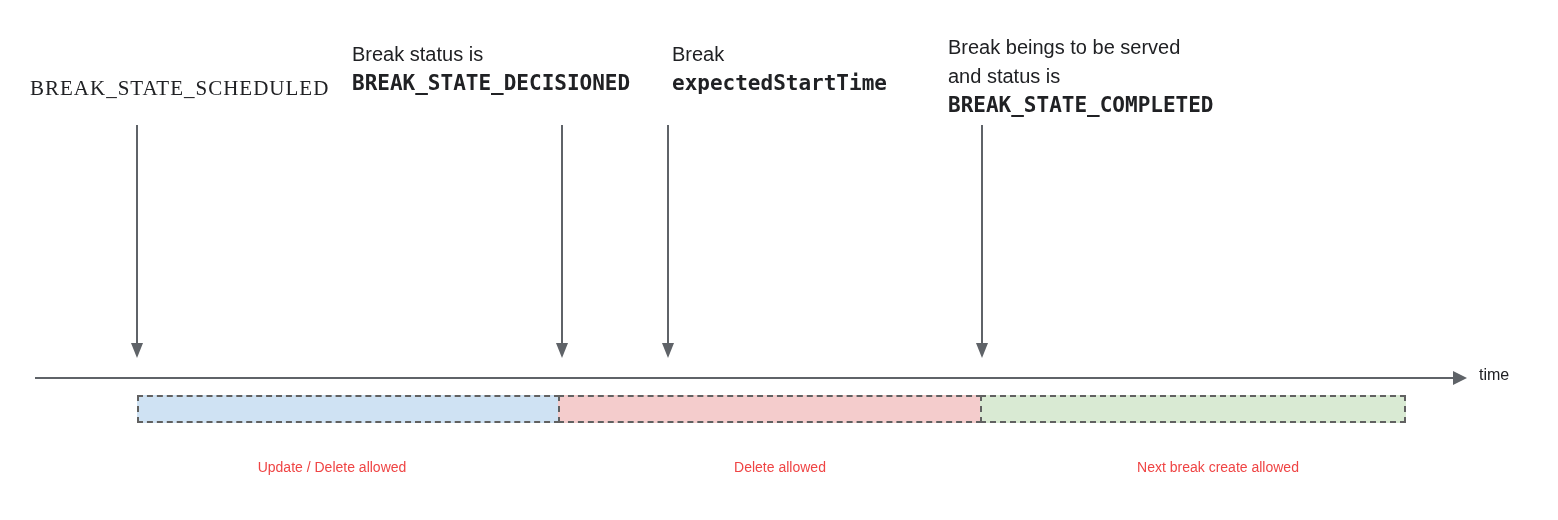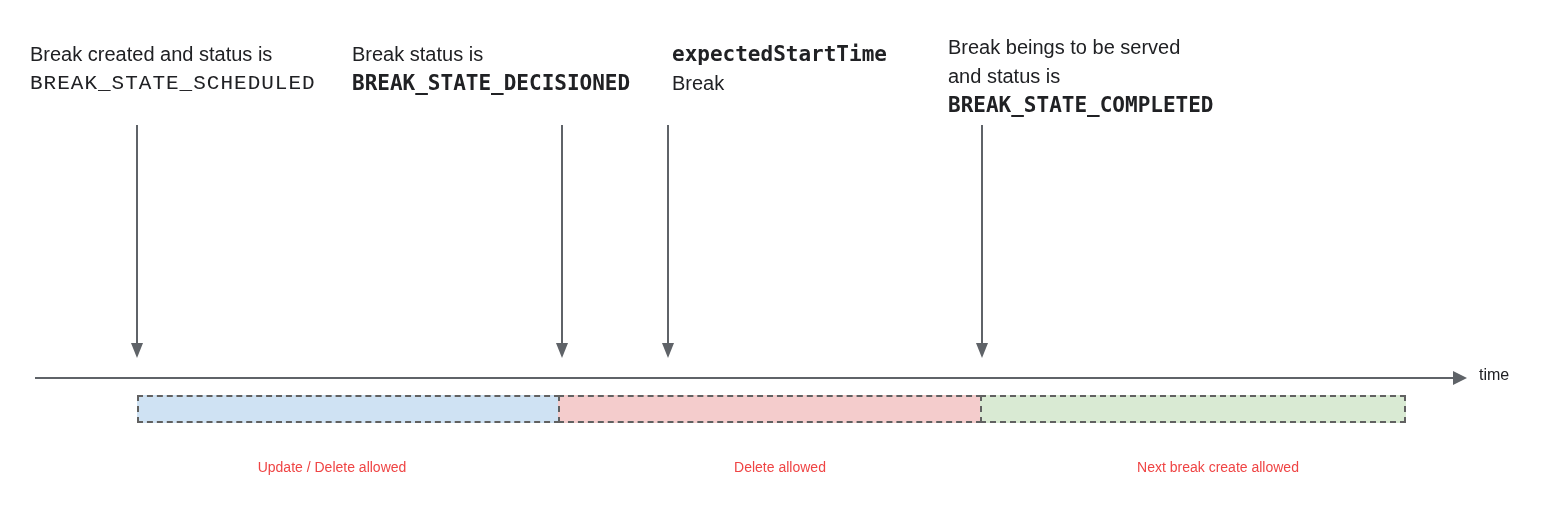--- a/index.html
+++ b/index.html
@@ -24,23 +24,24 @@
     font-size: 20px;
     white-space: nowrap;
   }
   .annotation .line { display: block; }
   .annotation .mono {
     font-family: "DejaVu Sans Mono", monospace;
     font-size: 21px;
     font-weight: bold;
   }
   .annotation .caps-sans {
-    font-family: Liberation Mono, monospace;
+    font-family: Liberation Serif, serif;
     font-size: 21px;
     letter-spacing: 1px;
+    margin-top: 34px;
   }
   #ann1 { left: 30px;  top: 40px; }
   #ann2 { left: 352px; top: 40px; }
   #ann3 { left: 672px; top: 40px; }
   #ann4 { left: 930px; top: 33px; margin-left: 18px; }
 
   
   .v-arrow { position: absolute; }
   .v-arrow .shaft {
     position: absolute;
@@ -116,32 +117,31 @@
   #seg-label1 { left: 332px; }
   #seg-label2 { left: 780px; }
   #seg-label3 { left: 1218px; }
 </style>
 </head>
 <body>
 
 <div class="canvas">
 
   <div class="annotation" id="ann1">
-    <span class="line">Break created and status is</span>
     <span class="line caps-sans">BREAK_STATE_SCHEDULED</span>
   </div>
 
   <div class="annotation" id="ann2">
     <span class="line">Break status is</span>
     <span class="line mono">BREAK_STATE_DECISIONED</span>
   </div>
 
   <div class="annotation" id="ann3">
+    <span class="line">Break</span>
     <span class="line mono">expectedStartTime</span>
-    <span class="line">Break</span>
   </div>
 
   <div class="annotation" id="ann4">
     <span class="line">Break beings to be served</span>
     <span class="line">and status is</span>
     <span class="line mono">BREAK_STATE_COMPLETED</span>
   </div>
 
   <div class="v-arrow" id="arrow1">
     <div class="shaft"></div>

